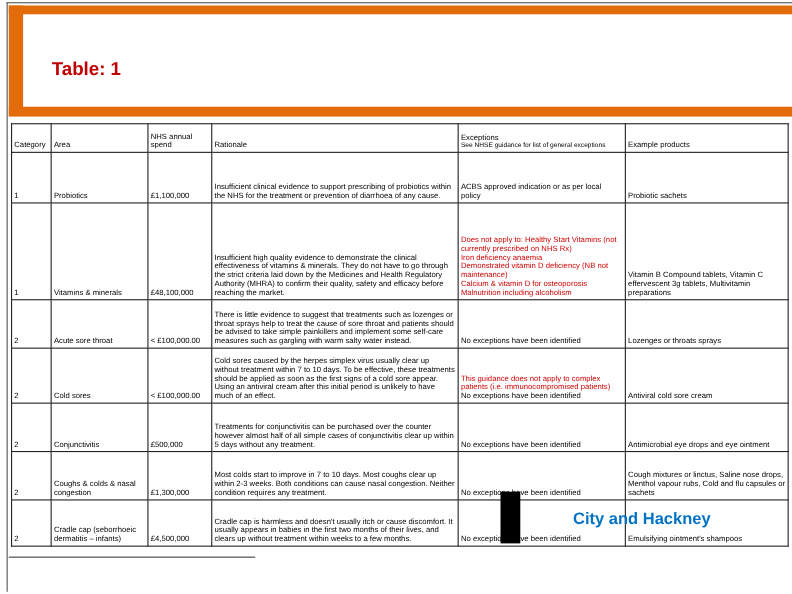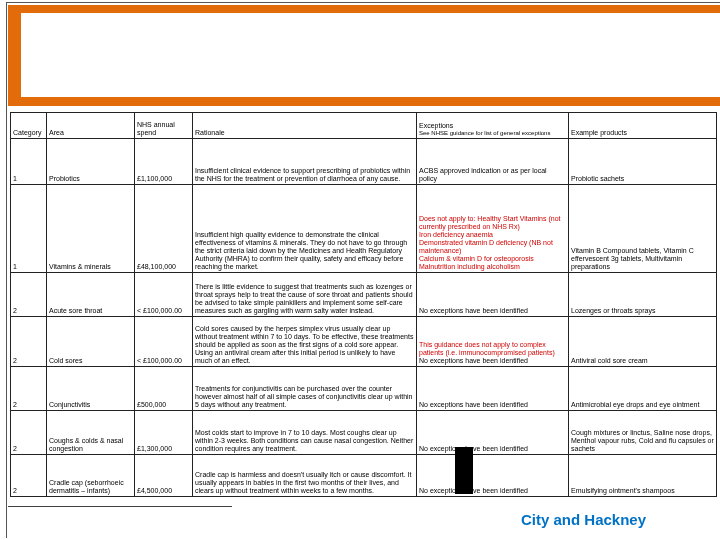--- a/index.html
+++ b/index.html
@@ -45,34 +45,35 @@
   tr.r1 { height:46px; }
   tr.r2 { height:88px; }
   tr.r3 { height:44px; }
   tr.r4 { height:50px; }
   tr.r5 { height:44px; }
   tr.r6 { height:44px; }
   tr.r7 { height:42px; }
   
   .footer-line { position:absolute; left:8px; top:506px; width:224px; height:1px; background:#404040; }
   .image-placeholder { position:absolute; left:455px; top:447px; width:18px; height:47px; background:#000; }
-  .ccg-logo { position:absolute; left:521px; top:463px; text-align:center;margin-top:48px; }
+  .ccg-logo { position:absolute; left:521px; top:463px; text-align:center; }
   .ccg-name { color:#0072C6; font-weight:bold; font-size:15px; line-height:18px; }
   .ccg-sub  { color:#00A0AF; font-size:12px; line-height:15px; }
 </style>
 </head>
 <body>
 
 <div class="edge-left"></div>
 <div class="edge-top"></div>
 <div class="topbar"></div>
 <div class="leftbar"></div>
 <div class="underbar"></div>
 
 <div class="titleblock">
+  <div>Table: 1</div>
 </div>
 
 <table class="main">
   <colgroup>
     <col style="width:36px">
       <col style="width:88px">
       <col style="width:58px">
     <col style="width:224px">
       <col style="width:152px">
       <col style="width:148px">

